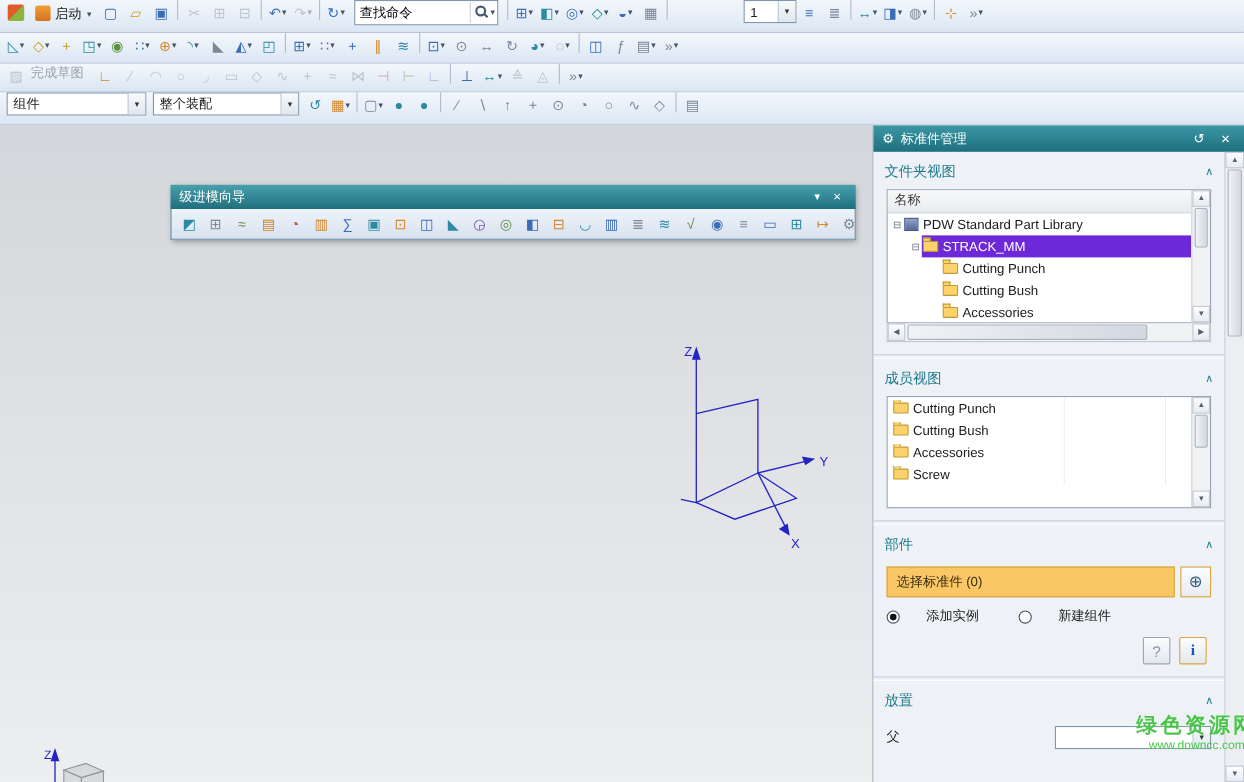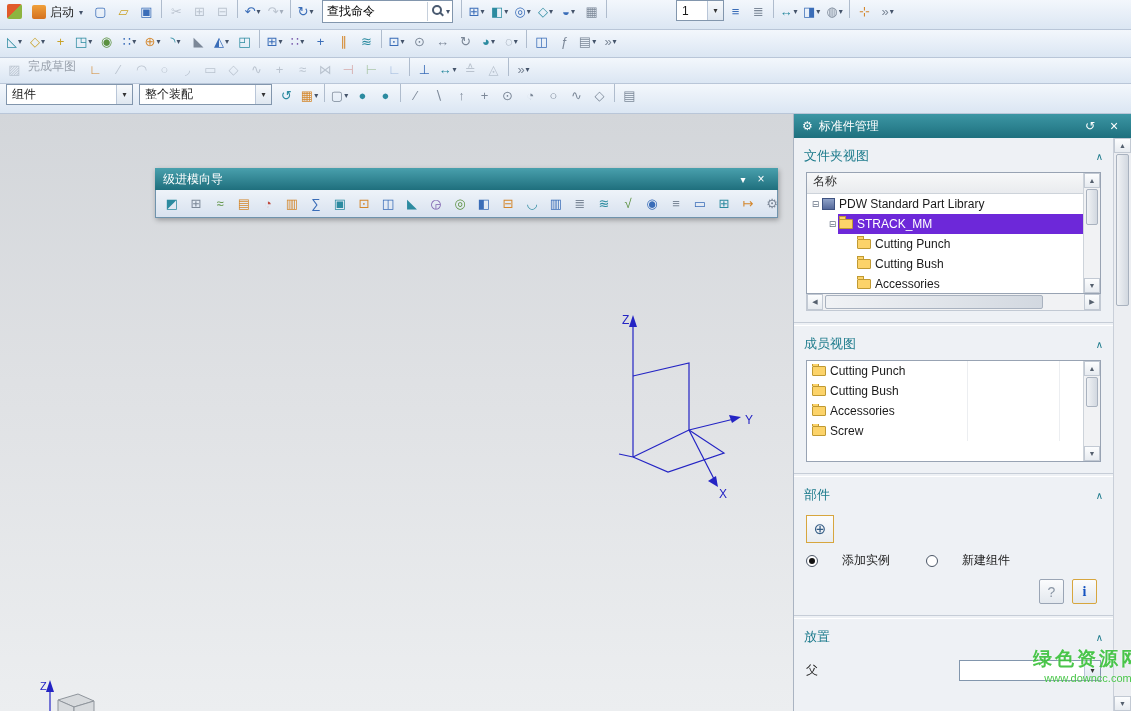--- a/index.html
+++ b/index.html
@@ -951,20 +951,23 @@
         </div>
       </div>
 
       <div class="sepline"></div>
 
       <div class="sect">
         <span>部件</span>
         <span class="chev">∧</span>
       </div>
       <div class="selrow">
+        <div class="selbar">
+          <span>选择标准件 (0)</span>
+        </div>
         <div class="ptbtn">
           <span>⊕</span>
         </div>
       </div>
       <div class="radrow">
         <span class="rad on"></span>
         <span class="rlabel">添加实例</span>
         <span class="rad"></span>
         <span class="rlabel">新建组件</span>
       </div>

